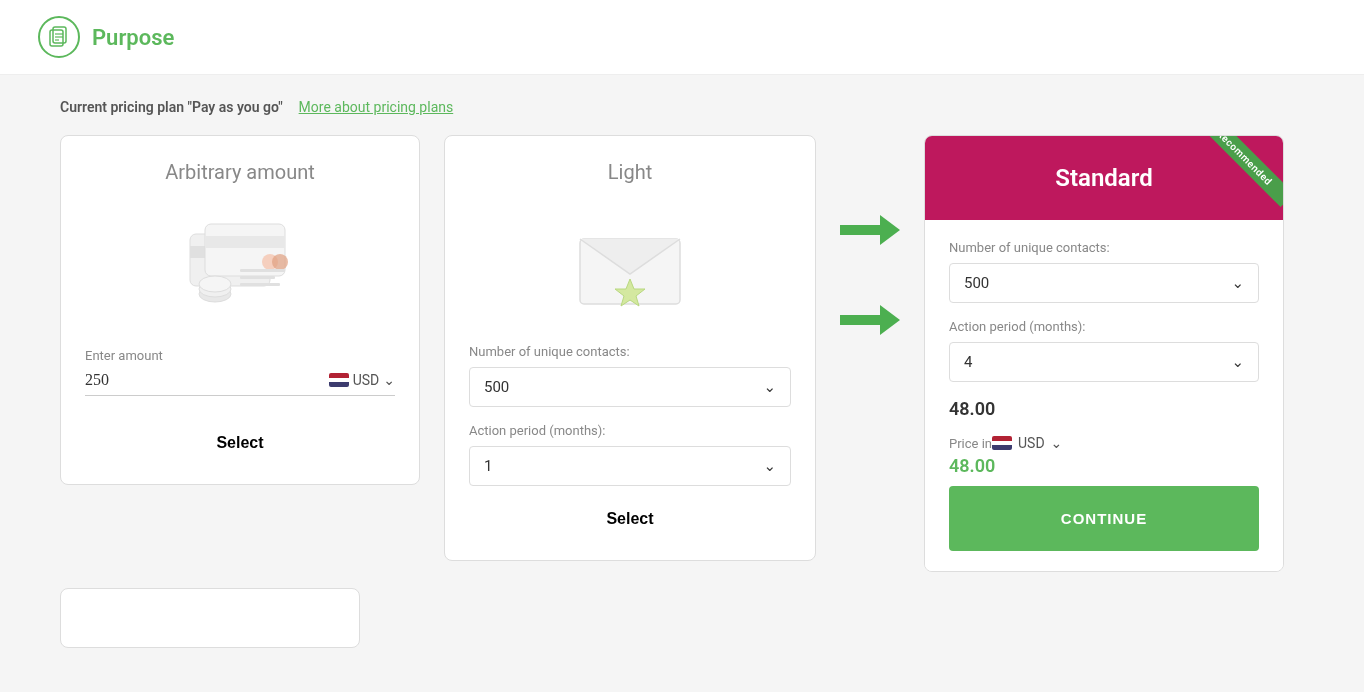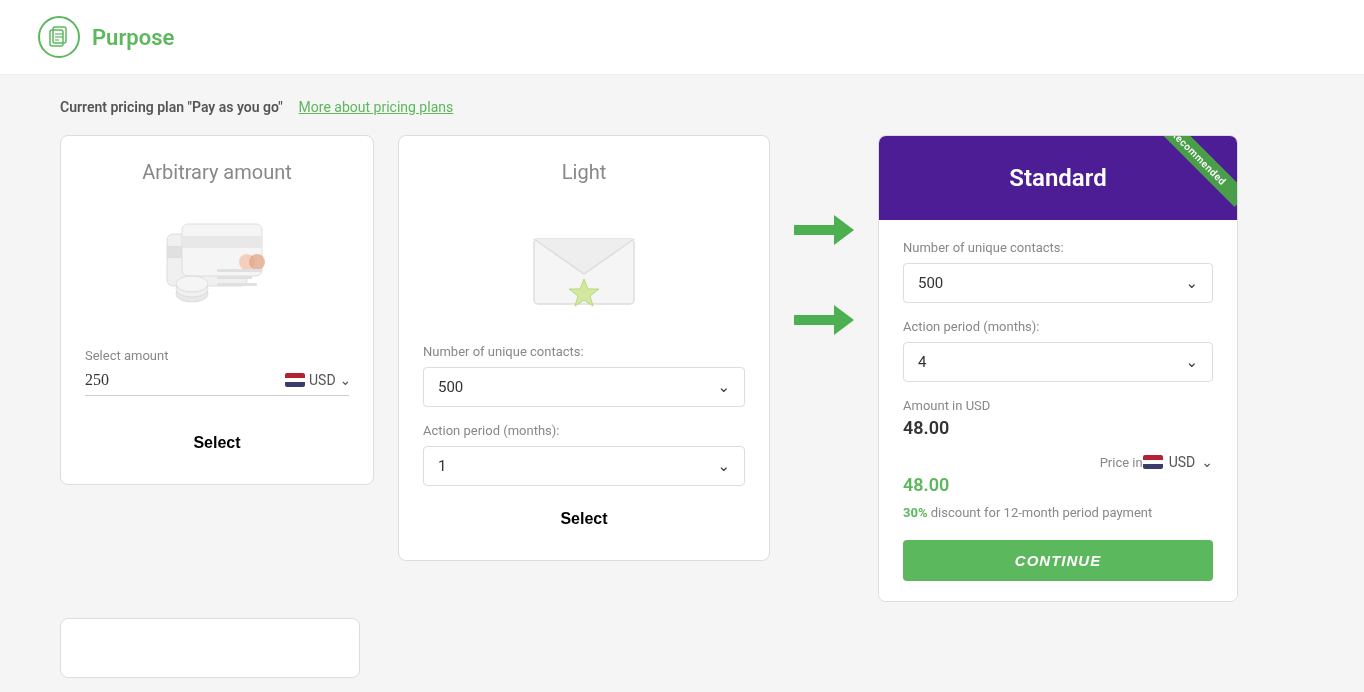--- a/index.html
+++ b/index.html
@@ -67,21 +67,21 @@
     .plan-card {
       background: #fff;
       border: 1px solid #ddd;
       border-radius: 8px;
       overflow: hidden;
       position: relative;
     }
 
     
     .card-arbitrary {
-      width: 314px;
+      width: 360px;
       padding: 24px;
       display: flex;
       flex-direction: column;
       align-items: center;
     }
     .card-title {
       font-size: 20px;
       color: #888;
       margin-bottom: 20px;
       text-align: center;
@@ -177,21 +177,21 @@
     }
 
     
     .card-standard {
       width: 360px;
       display: flex;
       flex-direction: column;
       position: relative;
     }
     .card-standard-header {
-      background: #4c1d95;
+      background: #be185d;
       padding: 28px 24px 28px 24px;
       text-align: center;
       position: relative;
       overflow: hidden;
     }
     .card-standard-title {
       font-size: 24px;
       font-weight: 600;
       color: #fff;
     }
@@ -247,21 +247,21 @@
     }
     .amount-value {
       font-size: 18px;
       font-weight: 600;
       color: #333;
       margin-bottom: 16px;
     }
     .price-row {
       display: flex;
       align-items: center;
-      justify-content: flex-end;
+      justify-content: flex-start;
       margin-bottom: 4px;
     }
     .price-label {
       font-size: 13px;
       color: #888;
     }
     .price-currency-select {
       display: flex;
       align-items: center;
       gap: 6px;
@@ -282,26 +282,25 @@
     }
     .discount-text strong {
       color: #5cb85c;
     }
     .continue-btn {
       width: 100%;
       background: #5cb85c;
       color: #fff;
       border: none;
       border-radius: 4px;
-      padding: 12px;
+      padding: 24px;
       font-size: 15px;
       font-weight: 700;
       letter-spacing: 1px;
       cursor: pointer;
-      font-style: italic;
     }
 
     
     .bottom-card-hint {
       width: 300px;
       background: #fff;
       border: 1px solid #ddd;
       border-radius: 8px;
       padding: 20px;
       margin-top: 16px;
@@ -350,21 +349,21 @@
           <ellipse cx="45" cy="90" rx="16" ry="8" fill="#e8e8e8" stroke="#ddd" stroke-width="1"></ellipse>
           <ellipse cx="45" cy="85" rx="16" ry="8" fill="#f0f0f0" stroke="#ddd" stroke-width="1"></ellipse>
           <ellipse cx="45" cy="80" rx="16" ry="8" fill="#f5f5f5" stroke="#ddd" stroke-width="1"></ellipse>
 
           <rect x="70" y="65" width="45" height="3" rx="1" fill="#e0e0e0"></rect>
           <rect x="70" y="72" width="35" height="3" rx="1" fill="#e0e0e0"></rect>
           <rect x="70" y="79" width="40" height="3" rx="1" fill="#e0e0e0"></rect>
         </svg>
       </div>
 
-      <div class="enter-amount-label">Select amount</div>
+      <div class="enter-amount-label">Enter amount</div>
       <div class="amount-row">
         <input class="amount-input" type="text" value="250" style="">
         <div class="currency-select">
           <div class="flag-icon"></div>
           <span>USD</span>
           <span>⌄</span>
         </div>
       </div>
       <button class="select-btn">Select</button>
     </div>
@@ -424,37 +423,32 @@
           <span>500</span>
           <span class="chevron-down">⌄</span>
         </div>
 
         <div class="std-field-label">Action period (months):</div>
         <div class="std-dropdown">
           <span>4</span>
           <span class="chevron-down">⌄</span>
         </div>
 
-        <div class="amount-usd-label">Amount in USD</div>
         <div class="amount-value">48.00</div>
 
         <div class="price-row">
           <span class="price-label">Price in</span>
           <div class="price-currency-select">
             <div class="flag-icon"></div>
             <span>USD</span>
             <span>⌄</span>
           </div>
         </div>
         <div class="price-value">48.00</div>
 
-        <div class="discount-text">
-          <strong>30%</strong>
-          <span>discount for 12-month period payment</span>
-        </div>
 
         <button class="continue-btn">CONTINUE</button>
       </div>
     </div>
 
   </div>
 
   <div class="bottom-card-hint"></div>
 </div>
 

